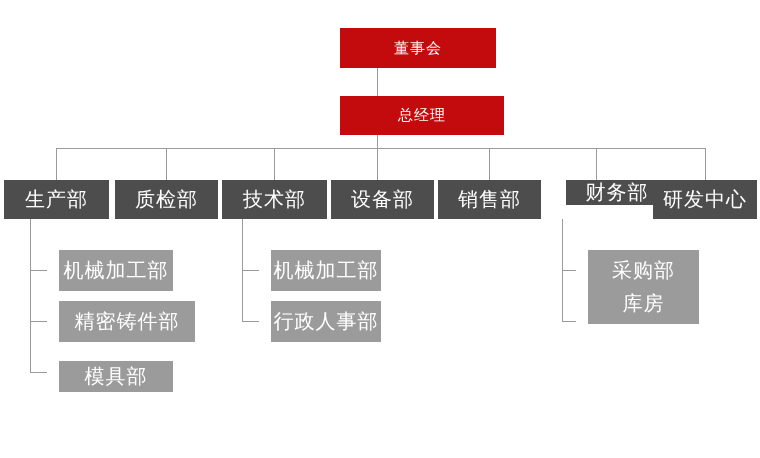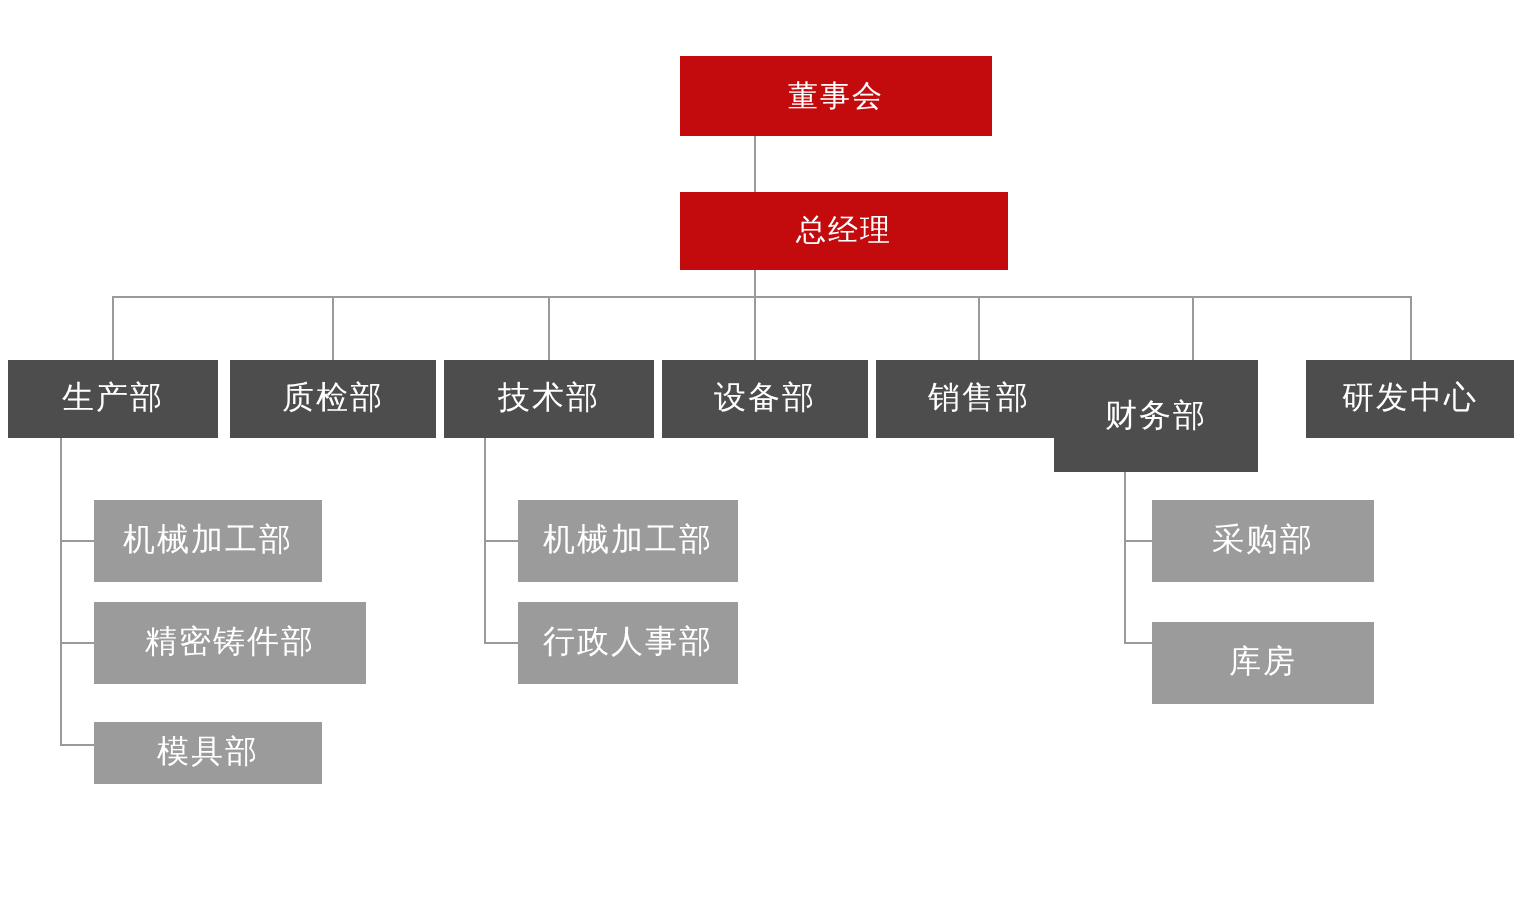--- a/index.html
+++ b/index.html
@@ -18,35 +18,36 @@
     position: absolute;
     left: 0; top: 0;
     width: 760px; height: 458px;
   }
   .node {
     position: absolute;
     display: flex;
     align-items: center;
     justify-content: center;
     color: var(--text, #ffffff);
-    font-size: 16px;
+    font-size: 20px;
     letter-spacing: 1px;
     white-space: nowrap;
     box-sizing: border-box;
   }
   .node.red {
     background: var(--red, #c30b0e);
     font-size: 15px;
     margin-left: 40px;
   }
   .node.dark {
     background: var(--dark, #4d4d4d);
   }
   .node.light {
     background: var(--light, #9b9b9b);
+    margin-left: 12px;
   }
   .line {
     position: absolute;
     background: var(--line, #9a9a9a);
   }
   .line.h { height: 1px; }
   .line.v { width: 1px; }
 </style>
 </head>
 <body>
@@ -86,31 +87,31 @@
   <div class="node dark" style="left:4px;top:180px;width:105px;height:39px">生产部</div>
 
   <div class="node dark" style="left:115px;top:180px;width:103px;height:39px">质检部</div>
 
   <div class="node dark" style="left:222px;top:180px;width:105px;height:39px">技术部</div>
 
   <div class="node dark" style="left:331px;top:180px;width:103px;height:39px">设备部</div>
 
   <div class="node dark" style="left:438px;top:180px;width:103px;height:39px">销售部</div>
 
-  <div class="node dark" style="left:527px;top:180px;width:102px;height:56px">财务部</div>
+  <div class="node dark" style="left:566px;top:180px;width:102px;height:25px">财务部</div>
 
   <div class="node dark" style="left:653px;top:180px;width:104px;height:39px">研发中心</div>
 
   <div class="node light" style="left:47px;top:250px;width:114px;height:41px">机械加工部</div>
 
   <div class="node light" style="left:47px;top:301px;width:136px;height:41px">精密铸件部</div>
 
   <div class="node light" style="left:47px;top:361px;width:114px;height:31px">模具部</div>
 
   <div class="node light" style="left:259px;top:250px;width:110px;height:41px">机械加工部</div>
 
   <div class="node light" style="left:259px;top:301px;width:110px;height:41px">行政人事部</div>
 
   <div class="node light" style="left:576px;top:250px;width:111px;height:41px">采购部</div>
 
-  <div class="node light" style="left:576px;top:311px;width:111px;height:41px">库房</div>
+  <div class="node light" style="left:576px;top:283px;width:111px;height:41px">库房</div>
 
 </div>
 
 </body></html>

